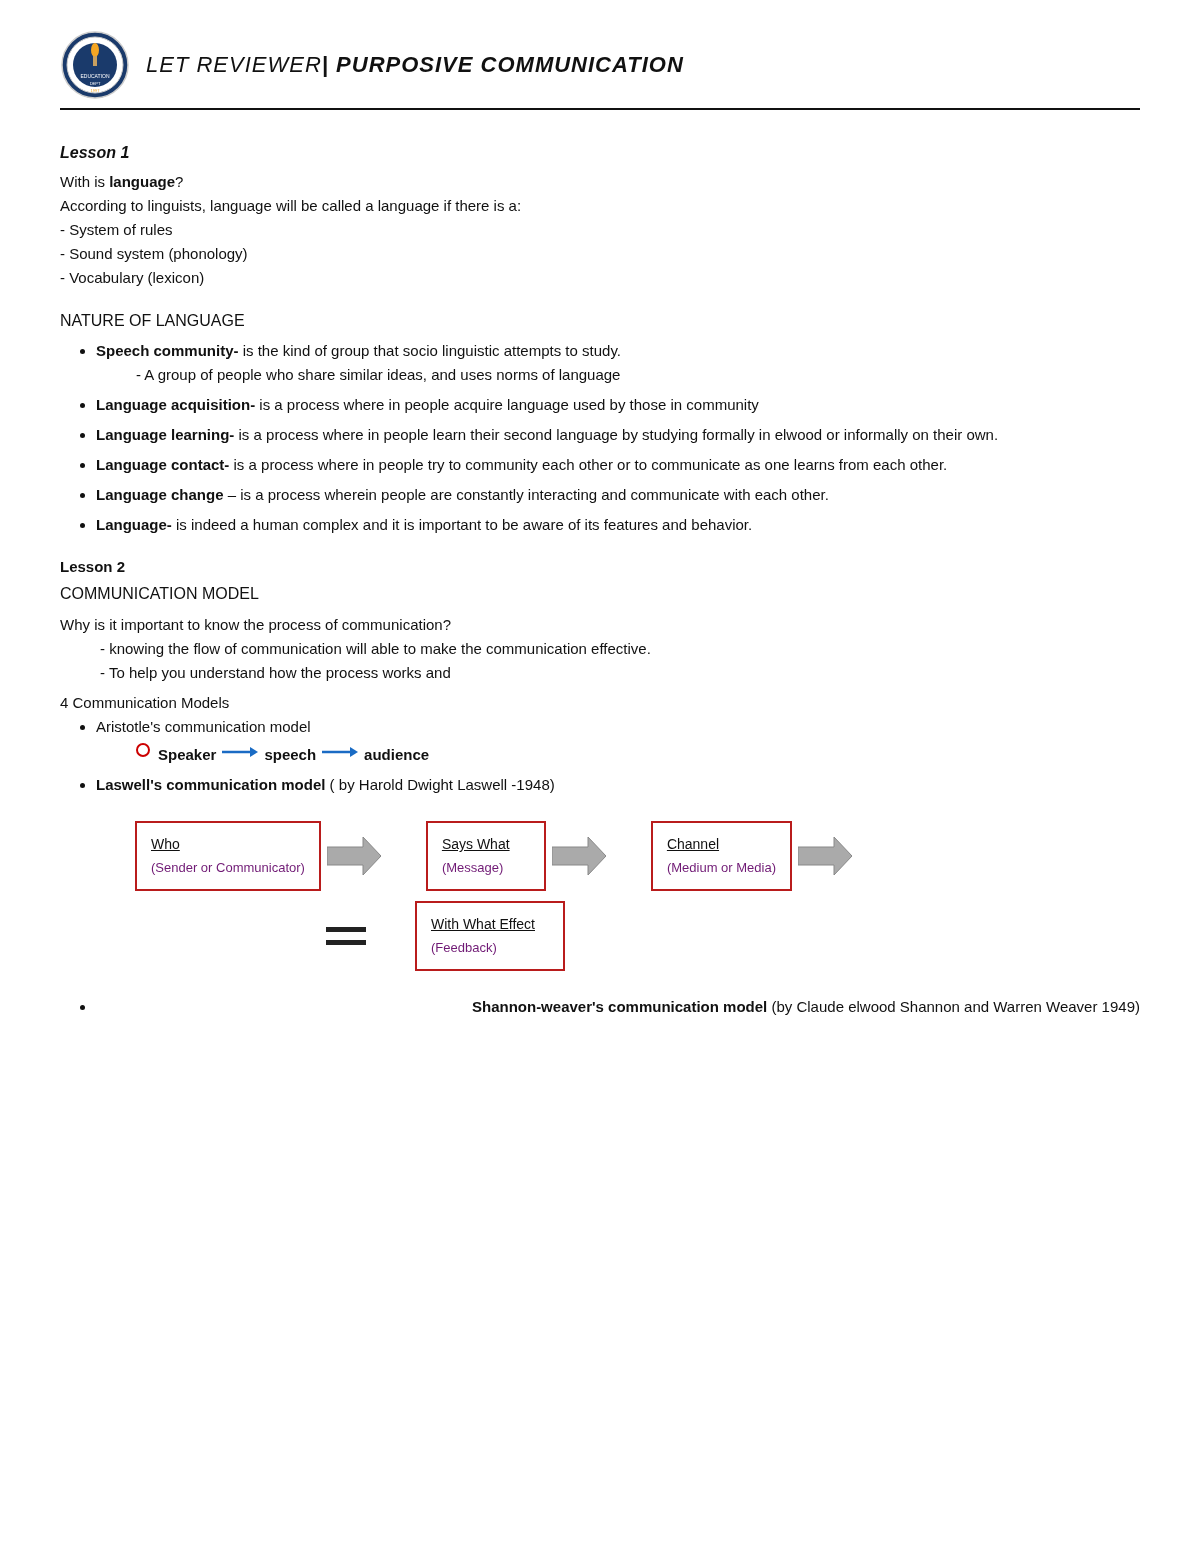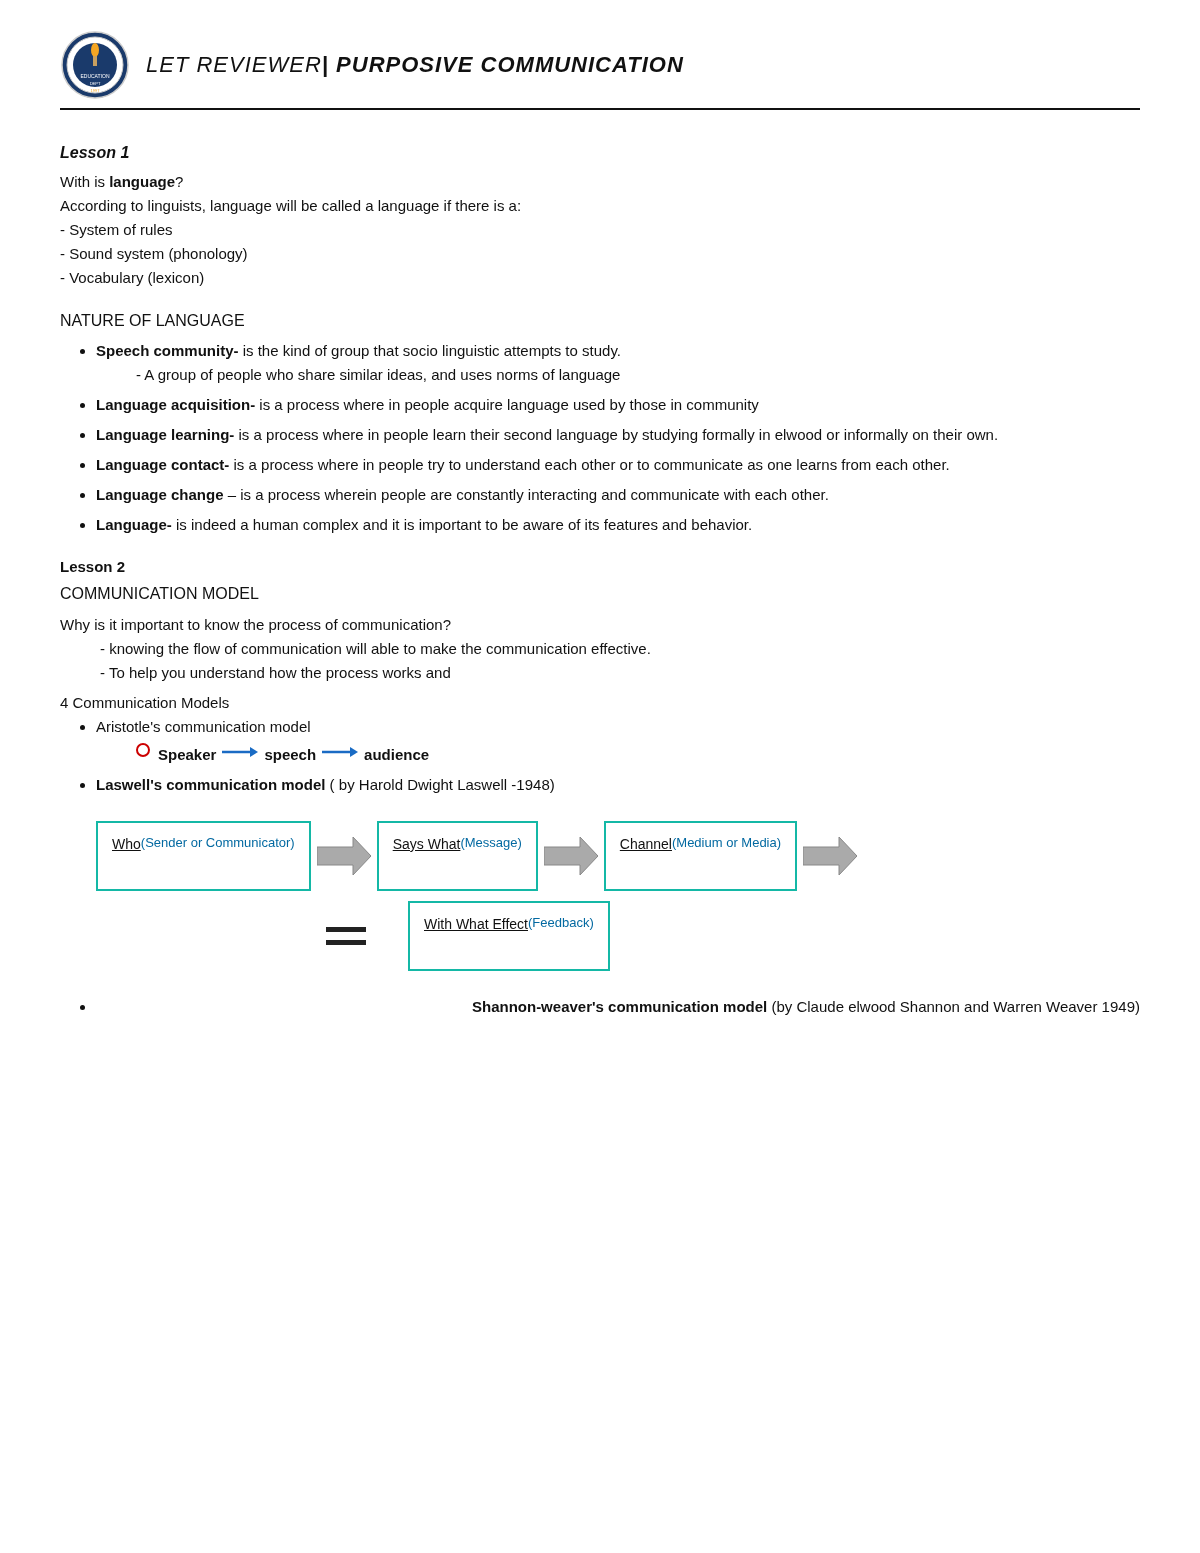--- a/index.html
+++ b/index.html
@@ -60,39 +60,40 @@
     }
     .indent { padding-left: 40px; display: block; }
     .diagram-container {
       display: flex;
       align-items: center;
       justify-content: flex-start;
       margin: 24px 0 10px 0;
       flex-wrap: nowrap;
     }
     .diagram-box {
-      border: 2px solid #14b8a6;
+      border: 2px solid #b91c1c;
       padding: 10px 14px;
       min-width: 120px;
       min-height: 70px;
       display: flex;
-      flex-direction: row;
+      flex-direction: column;
       align-items: flex-start;
       justify-content: center;
       font-size: 14px;
       background: #fff;
+      margin-left: 39px;
     }
     .diagram-box .box-title {
       text-decoration: underline;
       font-size: 14px;
       margin-bottom: 2px;
     }
     .diagram-box .box-sub {
       font-size: 13px;
-      color: #0369a1;
+      color: #701a75;
     }
     .arrow-right {
       display: flex;
       align-items: center;
       margin: 0 6px;
     }
     .arrow-right svg {
       width: 54px;
       height: 38px;
     }
@@ -108,21 +109,20 @@
       width: 40px;
       height: 5px;
       background: #222;
       margin: 4px 0;
     }
     .second-row {
       display: flex;
       align-items: center;
       justify-content: flex-start;
       margin: 10px 0 24px 220px;
-      gap: 32px;
     }
     .aristotle-row {
       display: flex;
       align-items: flex-start;
       margin: 4px 0 4px 40px;
       font-size: 15px;
       font-weight: bold;
     }
     .red-circle {
       width: 14px;
@@ -184,21 +184,21 @@
       <strong>Speech community-</strong><span> is the kind of group that socio linguistic attempts to study.</span>
       <span class="indent">- A group of people who share similar ideas, and uses norms of language</span>
     </li>
     <li>
       <strong>Language acquisition-</strong><span> is a process where in people acquire language used by those in community</span>
     </li>
     <li>
       <strong>Language learning-</strong><span> is a process where in people learn their second language by studying formally in elwood or informally on their own.</span>
     </li>
     <li>
-      <strong>Language contact-</strong><span> is a process where in people try to understand each other or to communicate as one learns from each other.</span>
+      <strong>Language contact-</strong><span> is a process where in people try to community each other or to communicate as one learns from each other.</span>
     </li>
     <li>
       <strong>Language change</strong><span> – is a process wherein people are constantly interacting and communicate with each other.</span>
     </li>
     <li>
       <strong>Language-</strong><span> is indeed a human complex and it is important to be aware of its features and behavior.</span>
     </li>
   </ul>
 </div>
 

